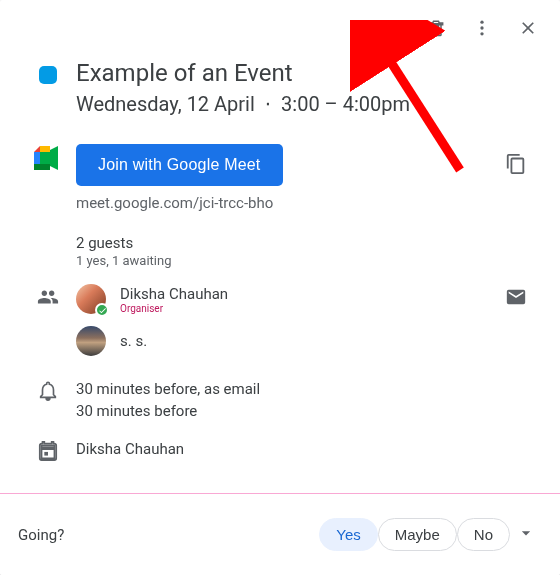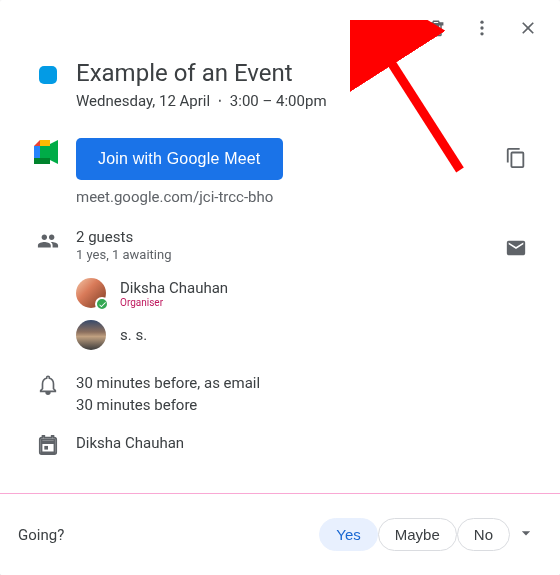--- a/index.html
+++ b/index.html
@@ -66,21 +66,21 @@
     background: #039be5;
     margin-top: 6px;
   }
   .title {
     font-size: 24px;
     color: #3c4043;
     font-weight: 400;
     line-height: 30px;
   }
   .subtitle {
-    font-size: 15px;
+    font-size: 20px;
     color: #3c4043;
     margin-top: 4px;
   }
   .meet-btn {
     background: #1a73e8;
     color: #fff;
     border: none;
     border-radius: 5px;
     font-size: 16px;
     font-weight: 500;
@@ -245,21 +245,21 @@
         <div class="icon-btn copy-svg" title="Copy conference info">
           <span>
             <svg viewBox="0 0 24 24">
                 <path d="M16 1H4a2 2 0 0 0-2 2v14h2V3h12V1zm3 4H8a2 2 0 0 0-2 2v14a2 2 0 0 0 2 2h11a2 2 0 0 0 2-2V7a2 2 0 0 0-2-2zm0 16H8V7h11v14z"></path>
               </svg>
           </span>
         </div>
       </div>
     </div>
 
-    <div class="row" style="padding-top:14px;">
+    <div class="row" style="padding-top:14px;align-items:center;">
       <div class="row-icon gray-svg">
         <span>
           <svg viewBox="0 0 24 24">
               <path d="M16 11c1.66 0 3-1.34 3-3s-1.34-3-3-3-3 1.34-3 3 1.34 3 3 3zm-8 0c1.66 0 3-1.34 3-3S9.66 5 8 5 5 6.34 5 8s1.34 3 3 3zm0 2c-2.33 0-7 1.17-7 3.5V19h14v-2.5C15 14.17 10.33 13 8 13zm8 0c-.29 0-.62.02-.97.05 1.16.84 1.97 1.97 1.97 3.45V19h6v-2.5c0-2.33-4.67-3.5-7-3.5z"></path>
             </svg>
         </span>
       </div>
       <div class="row-body">
         <div class="guests-count">2 guests</div>
         <div class="guests-sub">1 yes, 1 awaiting</div>

